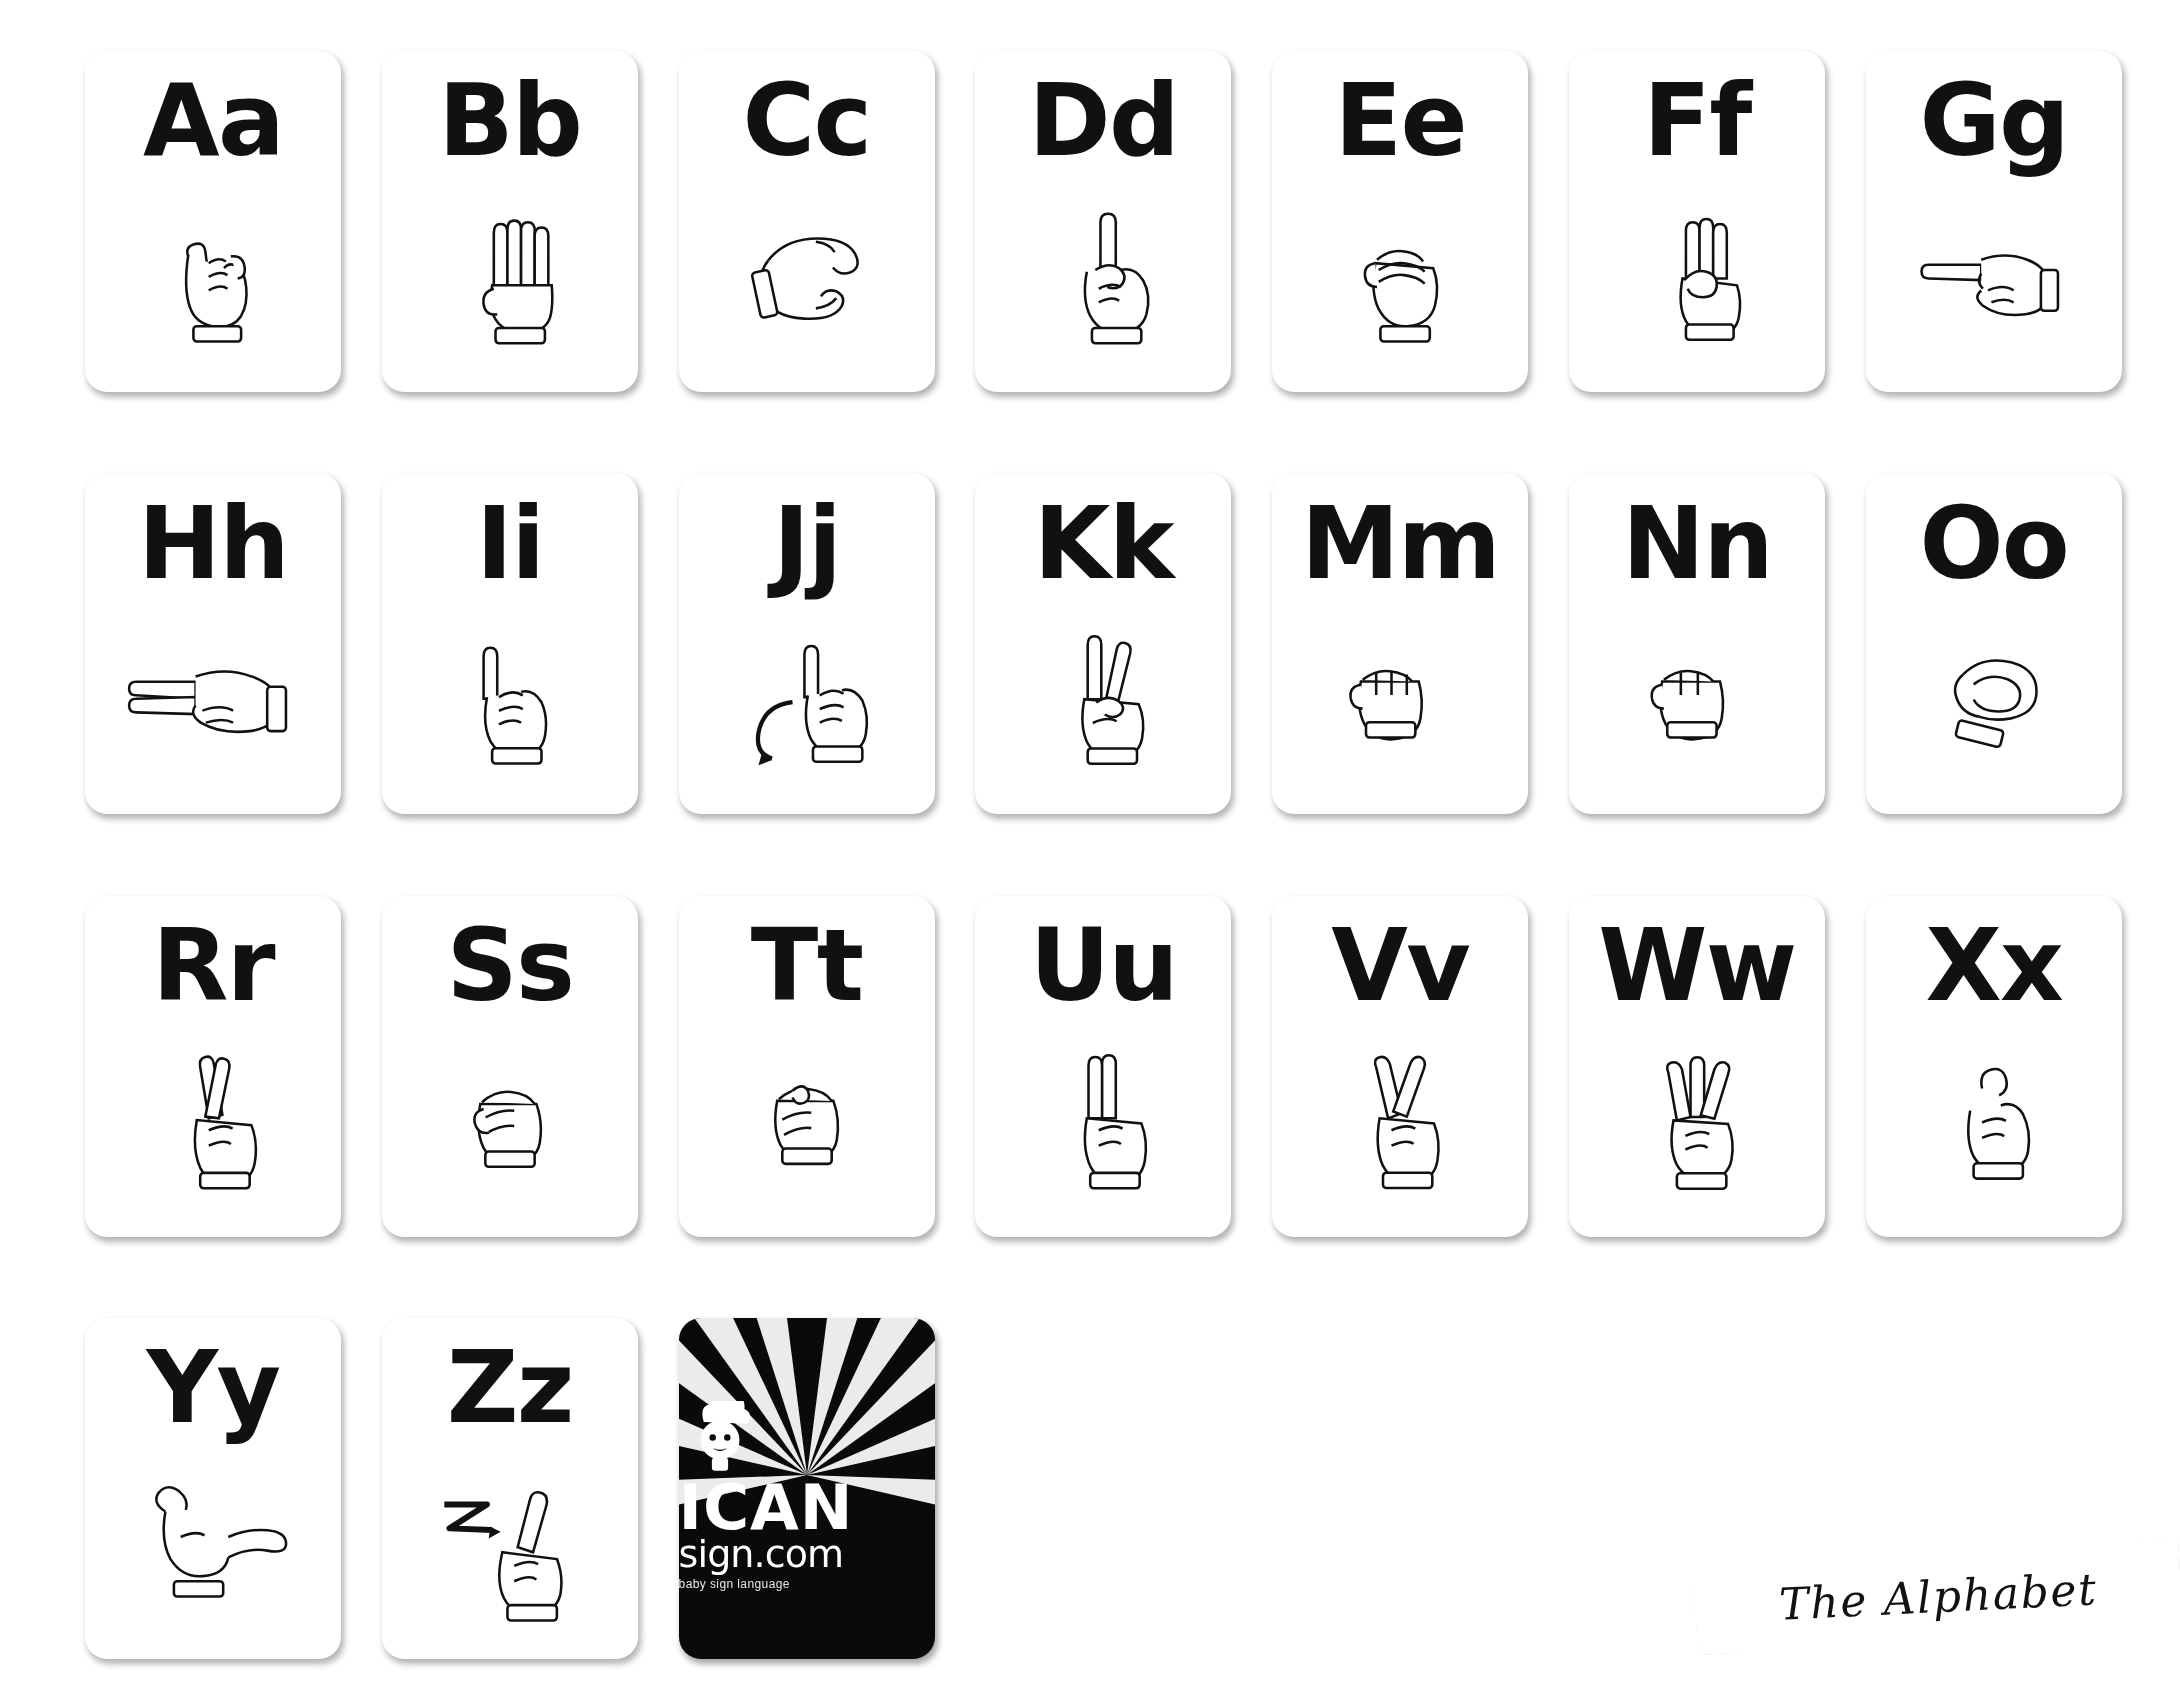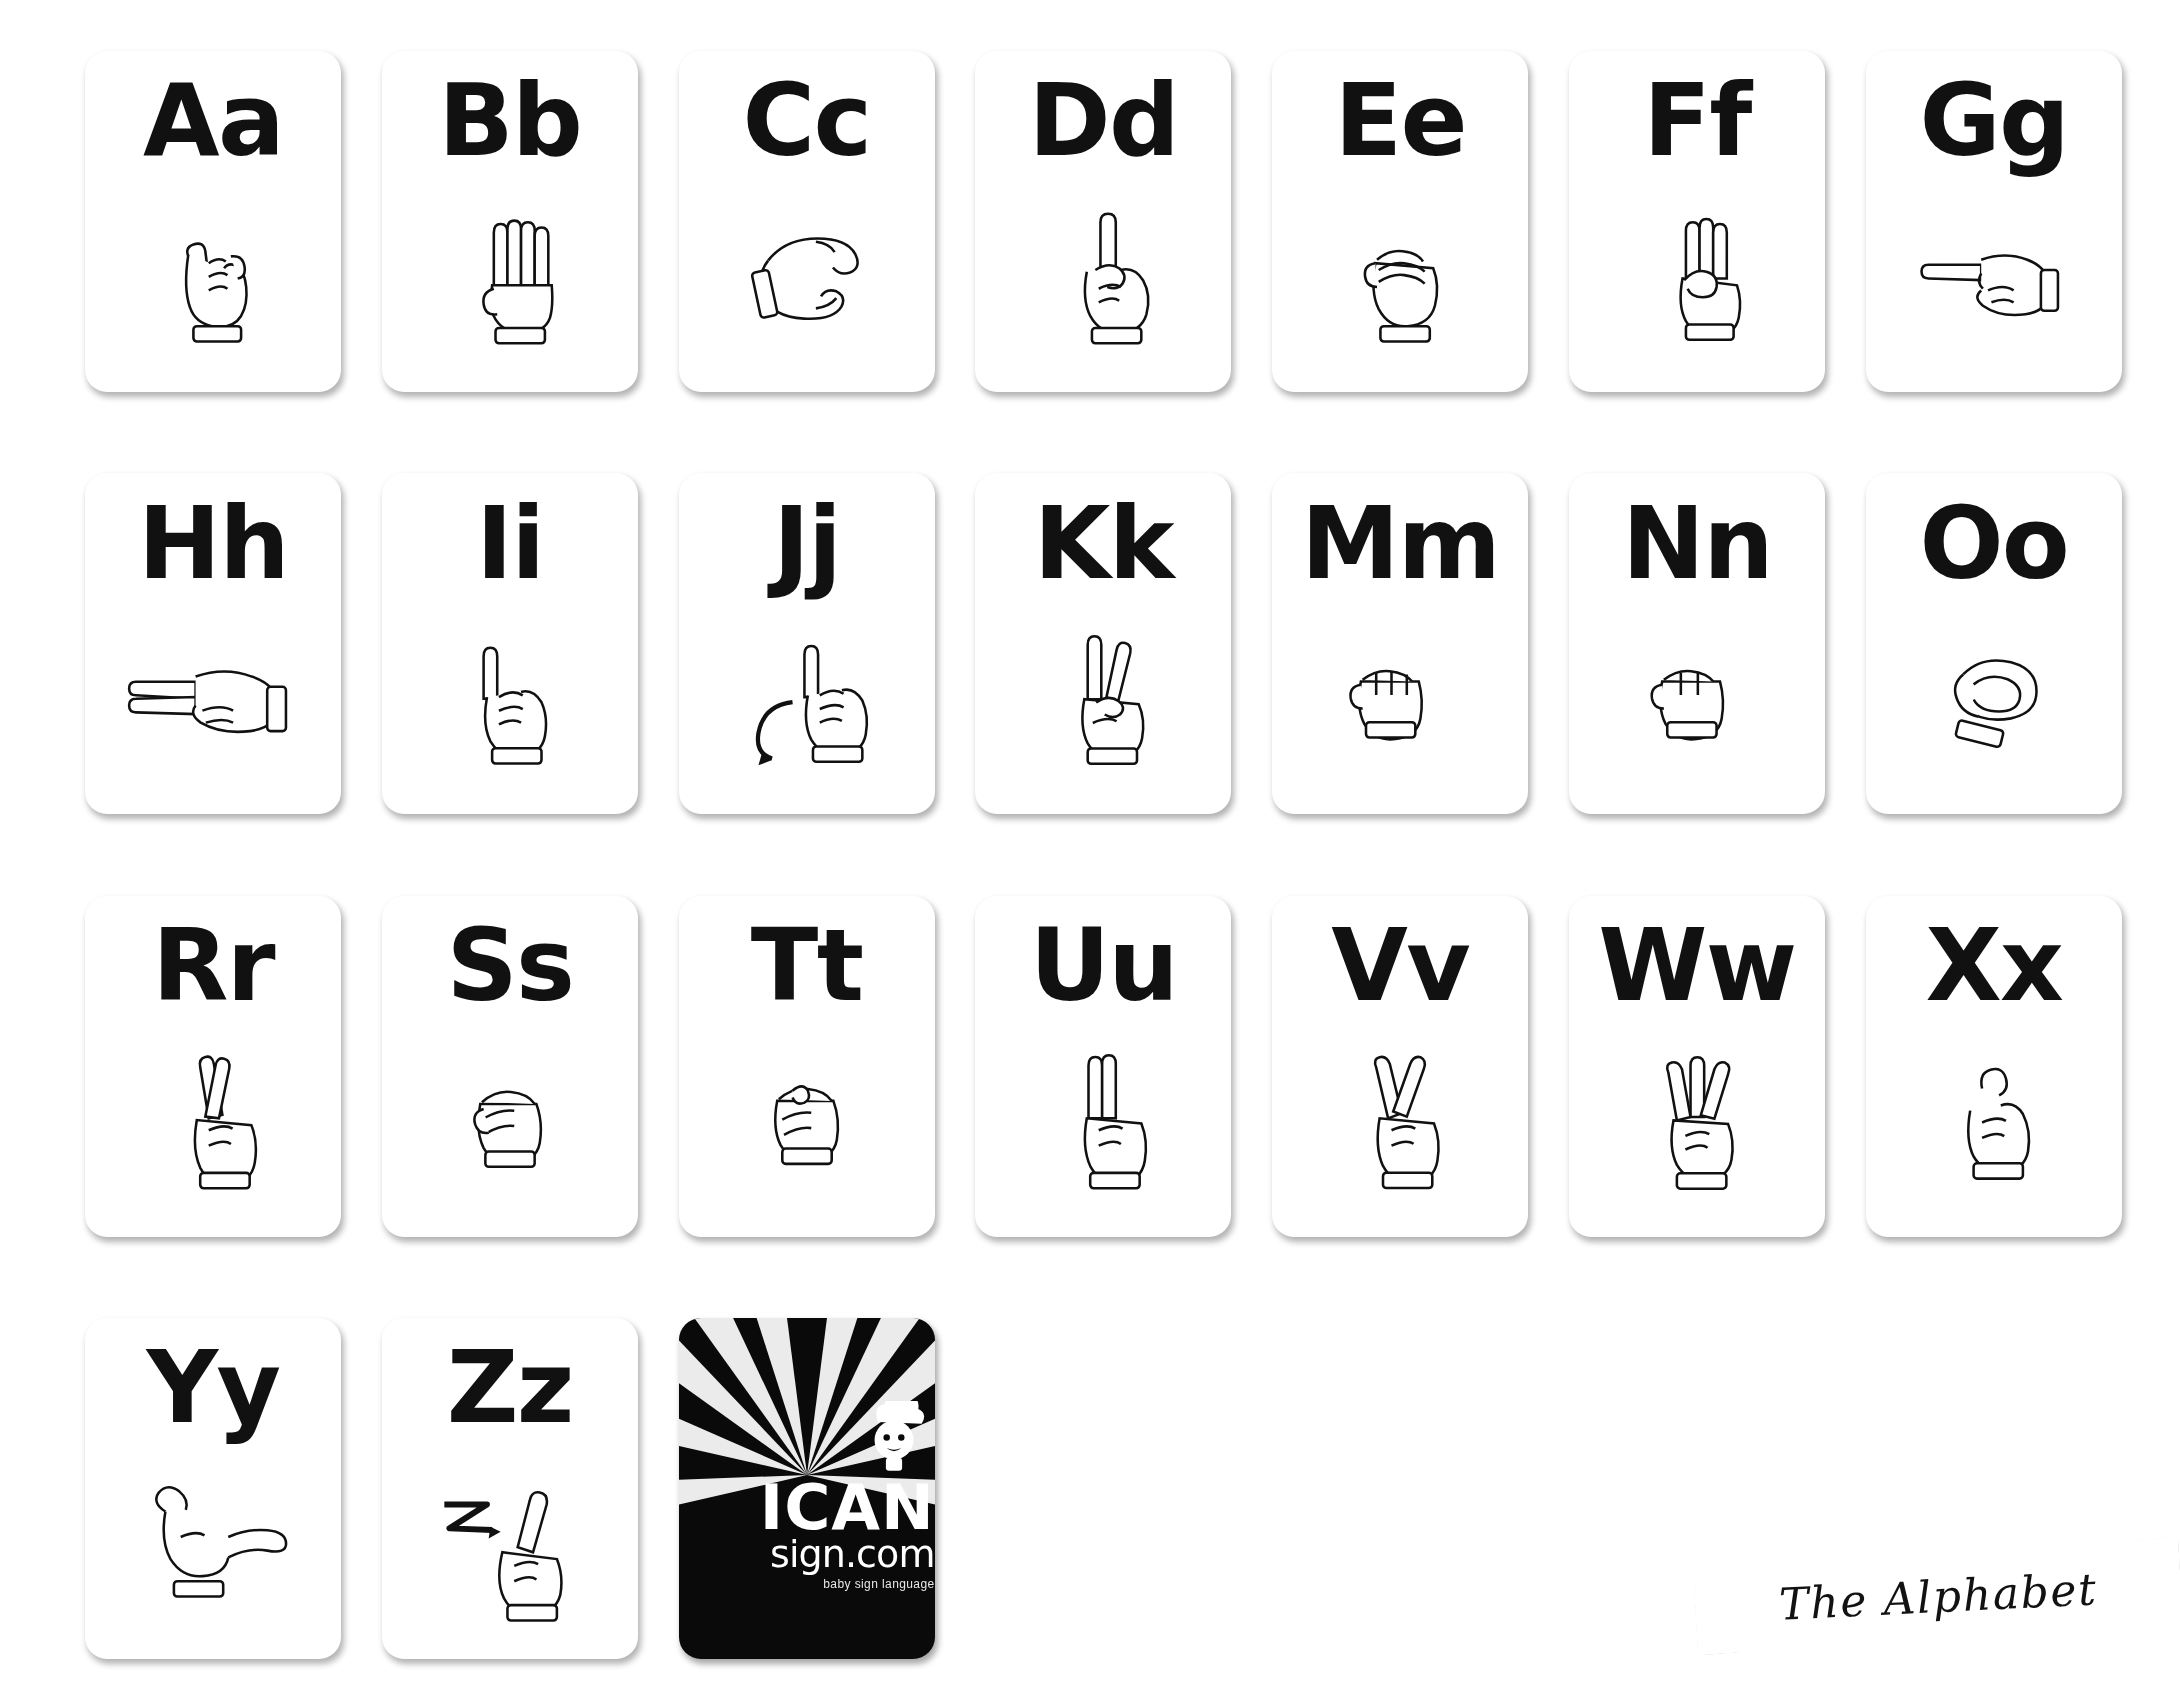--- a/index.html
+++ b/index.html
@@ -81,21 +81,21 @@
     left: 50%;
     top: 46%;
     width: 358px;
     height: 358px;
     transform: translate(-50%, -50%);
   }
   .logo-inner {
     position: relative;
     z-index: 3;
     width: 100%;
-    text-align: right;
+    text-align: left;
     color: #ffffff;
     margin-top: 15.3px;
   }
   .logo-kid {
     margin: 0 auto 1.7px auto;
     width: 82px;
     height: 73px;
   }
   .logo-ican {
     font-family: "DejaVu Sans", sans-serif;

